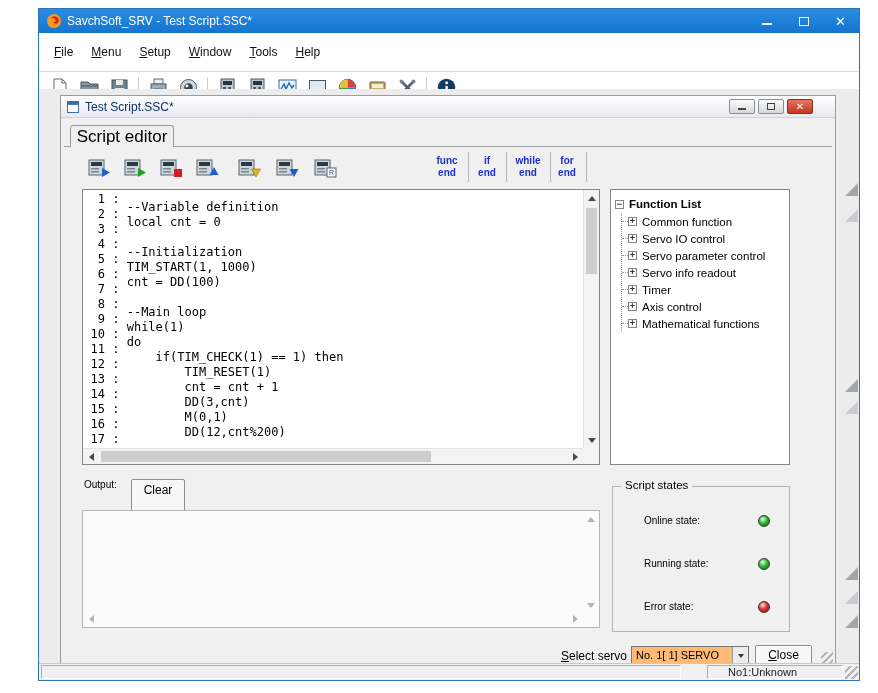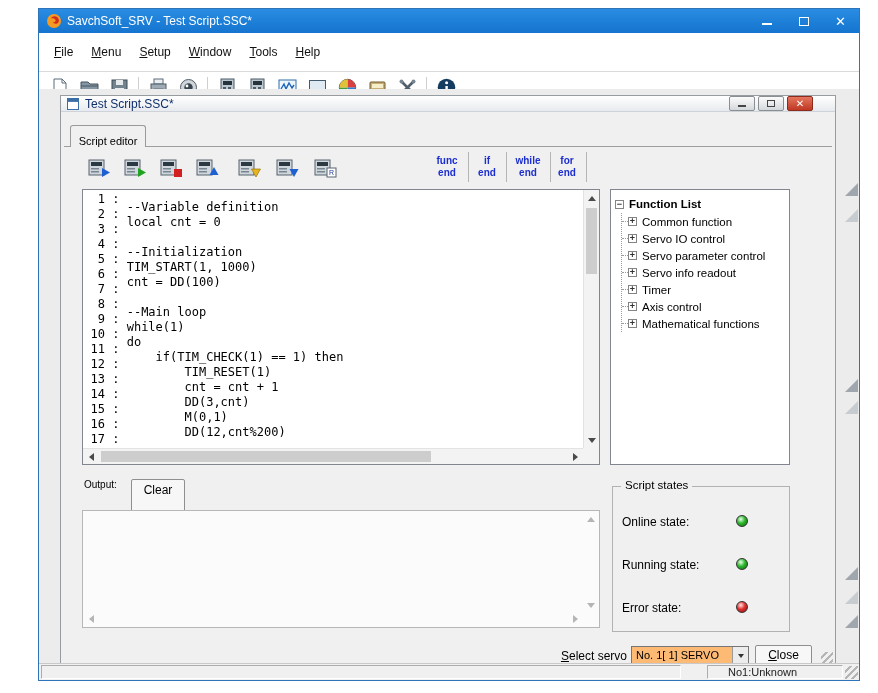--- a/index.html
+++ b/index.html
@@ -40,38 +40,38 @@
                  border:1px solid; border-color:#adadad #ffffff #ffffff #adadad; }
   .status-cell-right { position:absolute; right:16px; width:136px; top:1px; bottom:1px;
                  border:1px solid; border-color:#adadad #ffffff #ffffff #adadad;
                  padding:0 20px; line-height:12px; }
   .grip { position:absolute; right:1px; bottom:1px; width:13px; height:13px;
           background:repeating-linear-gradient(135deg, transparent 0 3px, #b5b5b5 3px 5px); }
 
   
   #child-window { position:absolute; left:21px; top:6px; width:776px; height:572px;
                   background:#f0f0f0; border:1px solid #979ca1; }
-  .child-titlebar { height:16px; background:linear-gradient(#ffffff,#e7eaee);
+  .child-titlebar { height:22px; background:linear-gradient(#ffffff,#e7eaee);
                     border-bottom:1px solid #ced3d9; display:flex; align-items:center;
                     font-size:12px; color:#10306b; }
   .doc-icon { width:14px; height:14px; margin:0 5px 0 5px; flex:none; }
   .child-btns { margin-left:auto; display:flex; gap:3px; margin-right:22px; }
   .cbtn { width:26px; height:15px; border:1px solid #8a8f94; border-radius:2px;
           background:linear-gradient(#fbfbfb,#d5d8db);
           display:flex; align-items:center; justify-content:center; color:#333; }
   .cbtn.close { background:linear-gradient(#e5765e,#bf3823); border-color:#8d2c1c; color:#fff; }
   .cglyph-min { width:8px; height:2px; background:#444; margin-top:5px; }
   .cglyph-max { width:8px; height:7px; border:1px solid #444; }
   .cglyph-close { font-size:10px; line-height:10px; }
 
   .child-content { position:absolute; left:0; top:22px; right:0; bottom:0; }
 
-  .tab { position:absolute; left:9px; top:7px; width:76px; height:22px; background:#f0f0f0;
+  .tab { position:absolute; left:9px; top:7px; width:104px; height:22px; background:#f0f0f0;
          border:1px solid #9a9a9a; border-bottom:none; border-radius:3px 3px 0 0;
-         display:flex; align-items:flex-end; justify-content:center; font-size:11px; z-index:2; }
+         display:flex; align-items:center; justify-content:center; font-size:17px; z-index:2; }
   .tabpage-line { position:absolute; left:3px; right:3px; top:28px; border-top:1px solid #9e9e9e; z-index:1; }
 
   .sbtn { position:absolute; top:36px; width:32px; height:27px;
           display:flex; align-items:center; justify-content:center; }
   .snippet { position:absolute; top:34px; height:30px; color:#1c2ecf; font-weight:bold;
              font-size:10px; text-align:center; display:flex; flex-direction:column;
              align-items:center; justify-content:center; line-height:1.25; }
   .snip-sep { position:absolute; top:34px; height:30px; width:1px; background:#b5b5b5; }
 
   
@@ -119,21 +119,21 @@
   .btn { background:#f7f7f7; border:1px solid #8f8f8f; border-radius:2px;
          font-size:12px; text-align:center; font-family:"Liberation Sans", sans-serif; }
   #clear-btn { position:absolute; left:70px; top:361px; width:54px; height:34px; line-height:20px; }
   #output-box { position:absolute; left:21px; top:392px; width:518px; height:118px;
                 background:#fbfbfb; border:1px solid #b7b7b7; }
 
   
   .groupbox { position:absolute; left:551px; top:368px; width:178px; height:146px;
               border:1px solid #b2b2b2; }
   .legend { position:absolute; top:-8px; left:8px; background:#f0f0f0; padding:0 4px; font-size:11.5px; }
-  .state-row { position:absolute; left:9px; right:10px; height:14px; font-size:12px; }
+  .state-row { position:absolute; left:31px; right:10px; height:14px; font-size:10px; }
   .led { position:absolute; left:114px; top:0; width:12px; height:12px; border-radius:50%;
          border:1px solid #333; }
   .led-green { background:radial-gradient(circle at 38% 32%, #eaffea 0%, #2db82d 45%, #0a6e0a 100%); }
   .led-red   { background:radial-gradient(circle at 38% 32%, #ffe2e2 0%, #e03030 45%, #8f0f0f 100%); }
 
   
   .select-label { position:absolute; left:420px; top:531px; width:146px; text-align:right; font-size:12px; }
   #servo-select { position:absolute; left:570px; top:528px; width:118px; height:19px;
                   background:#fdba74; border:1px solid #767676; font-size:11px; }
   .servo-value { position:absolute; left:4px; top:0; line-height:17px; white-space:nowrap; }

